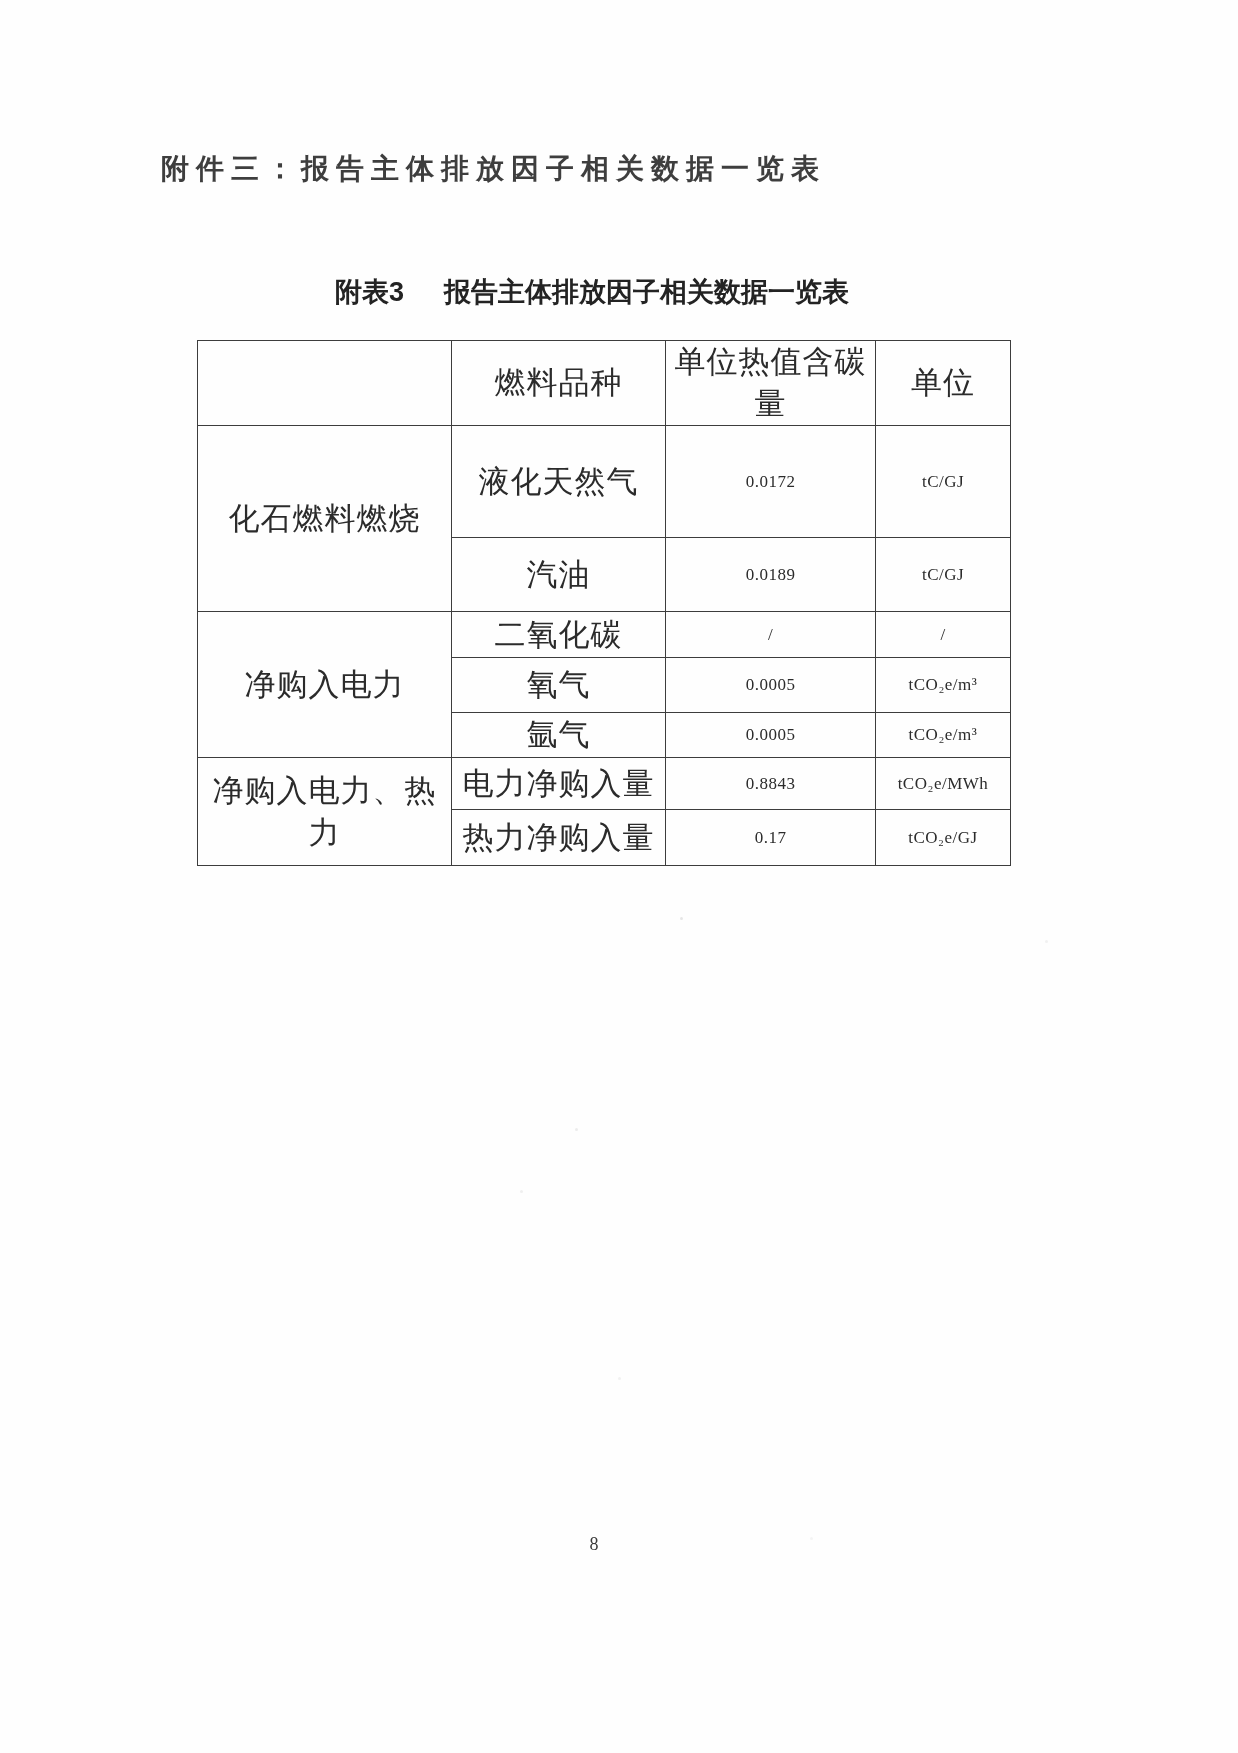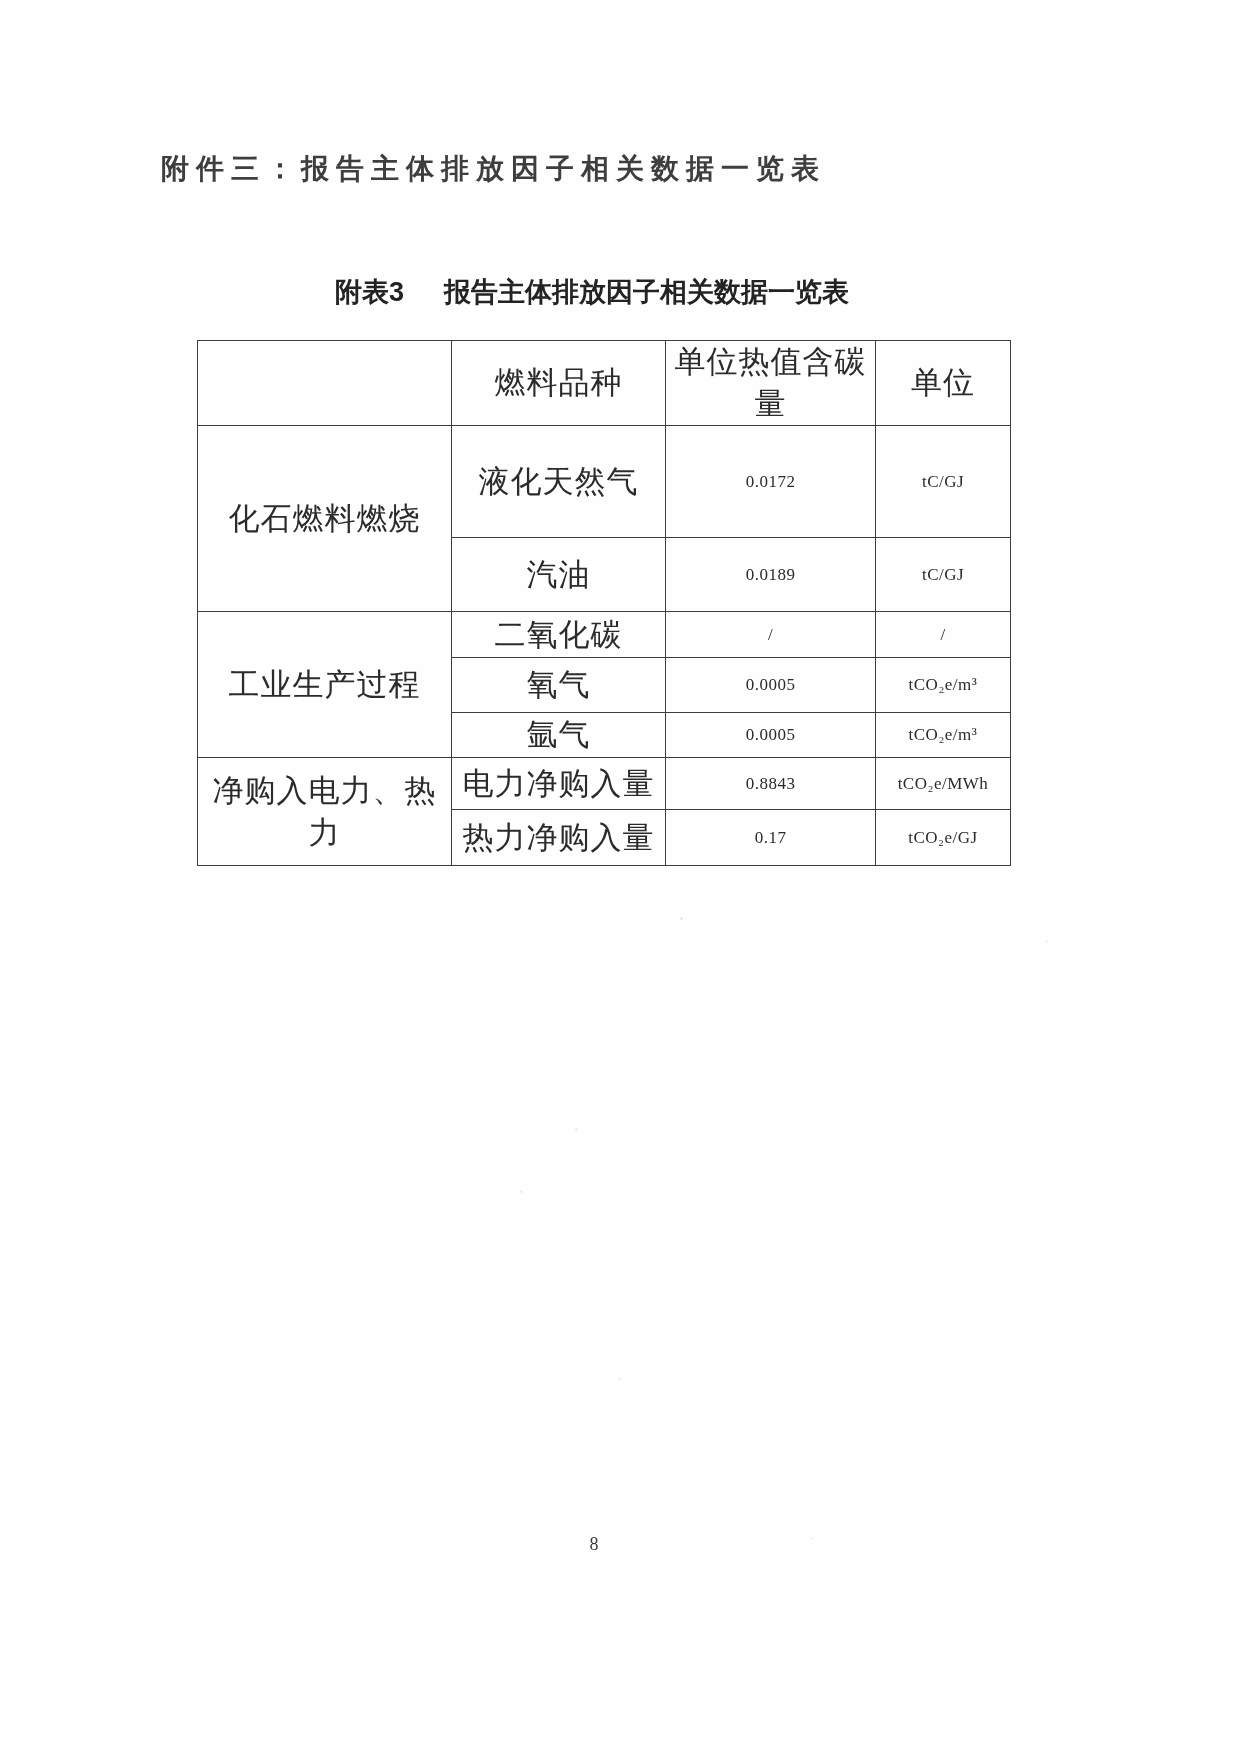--- a/index.html
+++ b/index.html
@@ -133,21 +133,21 @@
         <td class="num">0.0172</td>
         <td class="unit">tC/GJ</td>
       </tr>
       <tr class="r2">
         <td>汽油</td>
         <td class="num">0.0189</td>
         <td class="unit">tC/GJ</td>
       </tr>
 
       <tr class="r3">
-        <td rowspan="3">工业生产过程</td>
+        <td rowspan="3">净购入电力</td>
         <td>二氧化碳</td>
         <td class="num">/</td>
         <td class="unit">/</td>
       </tr>
       <tr class="r4">
         <td>氧气</td>
         <td class="num">0.0005</td>
         <td class="unit">tCO₂e/m³</td>
       </tr>
       <tr class="r5">

